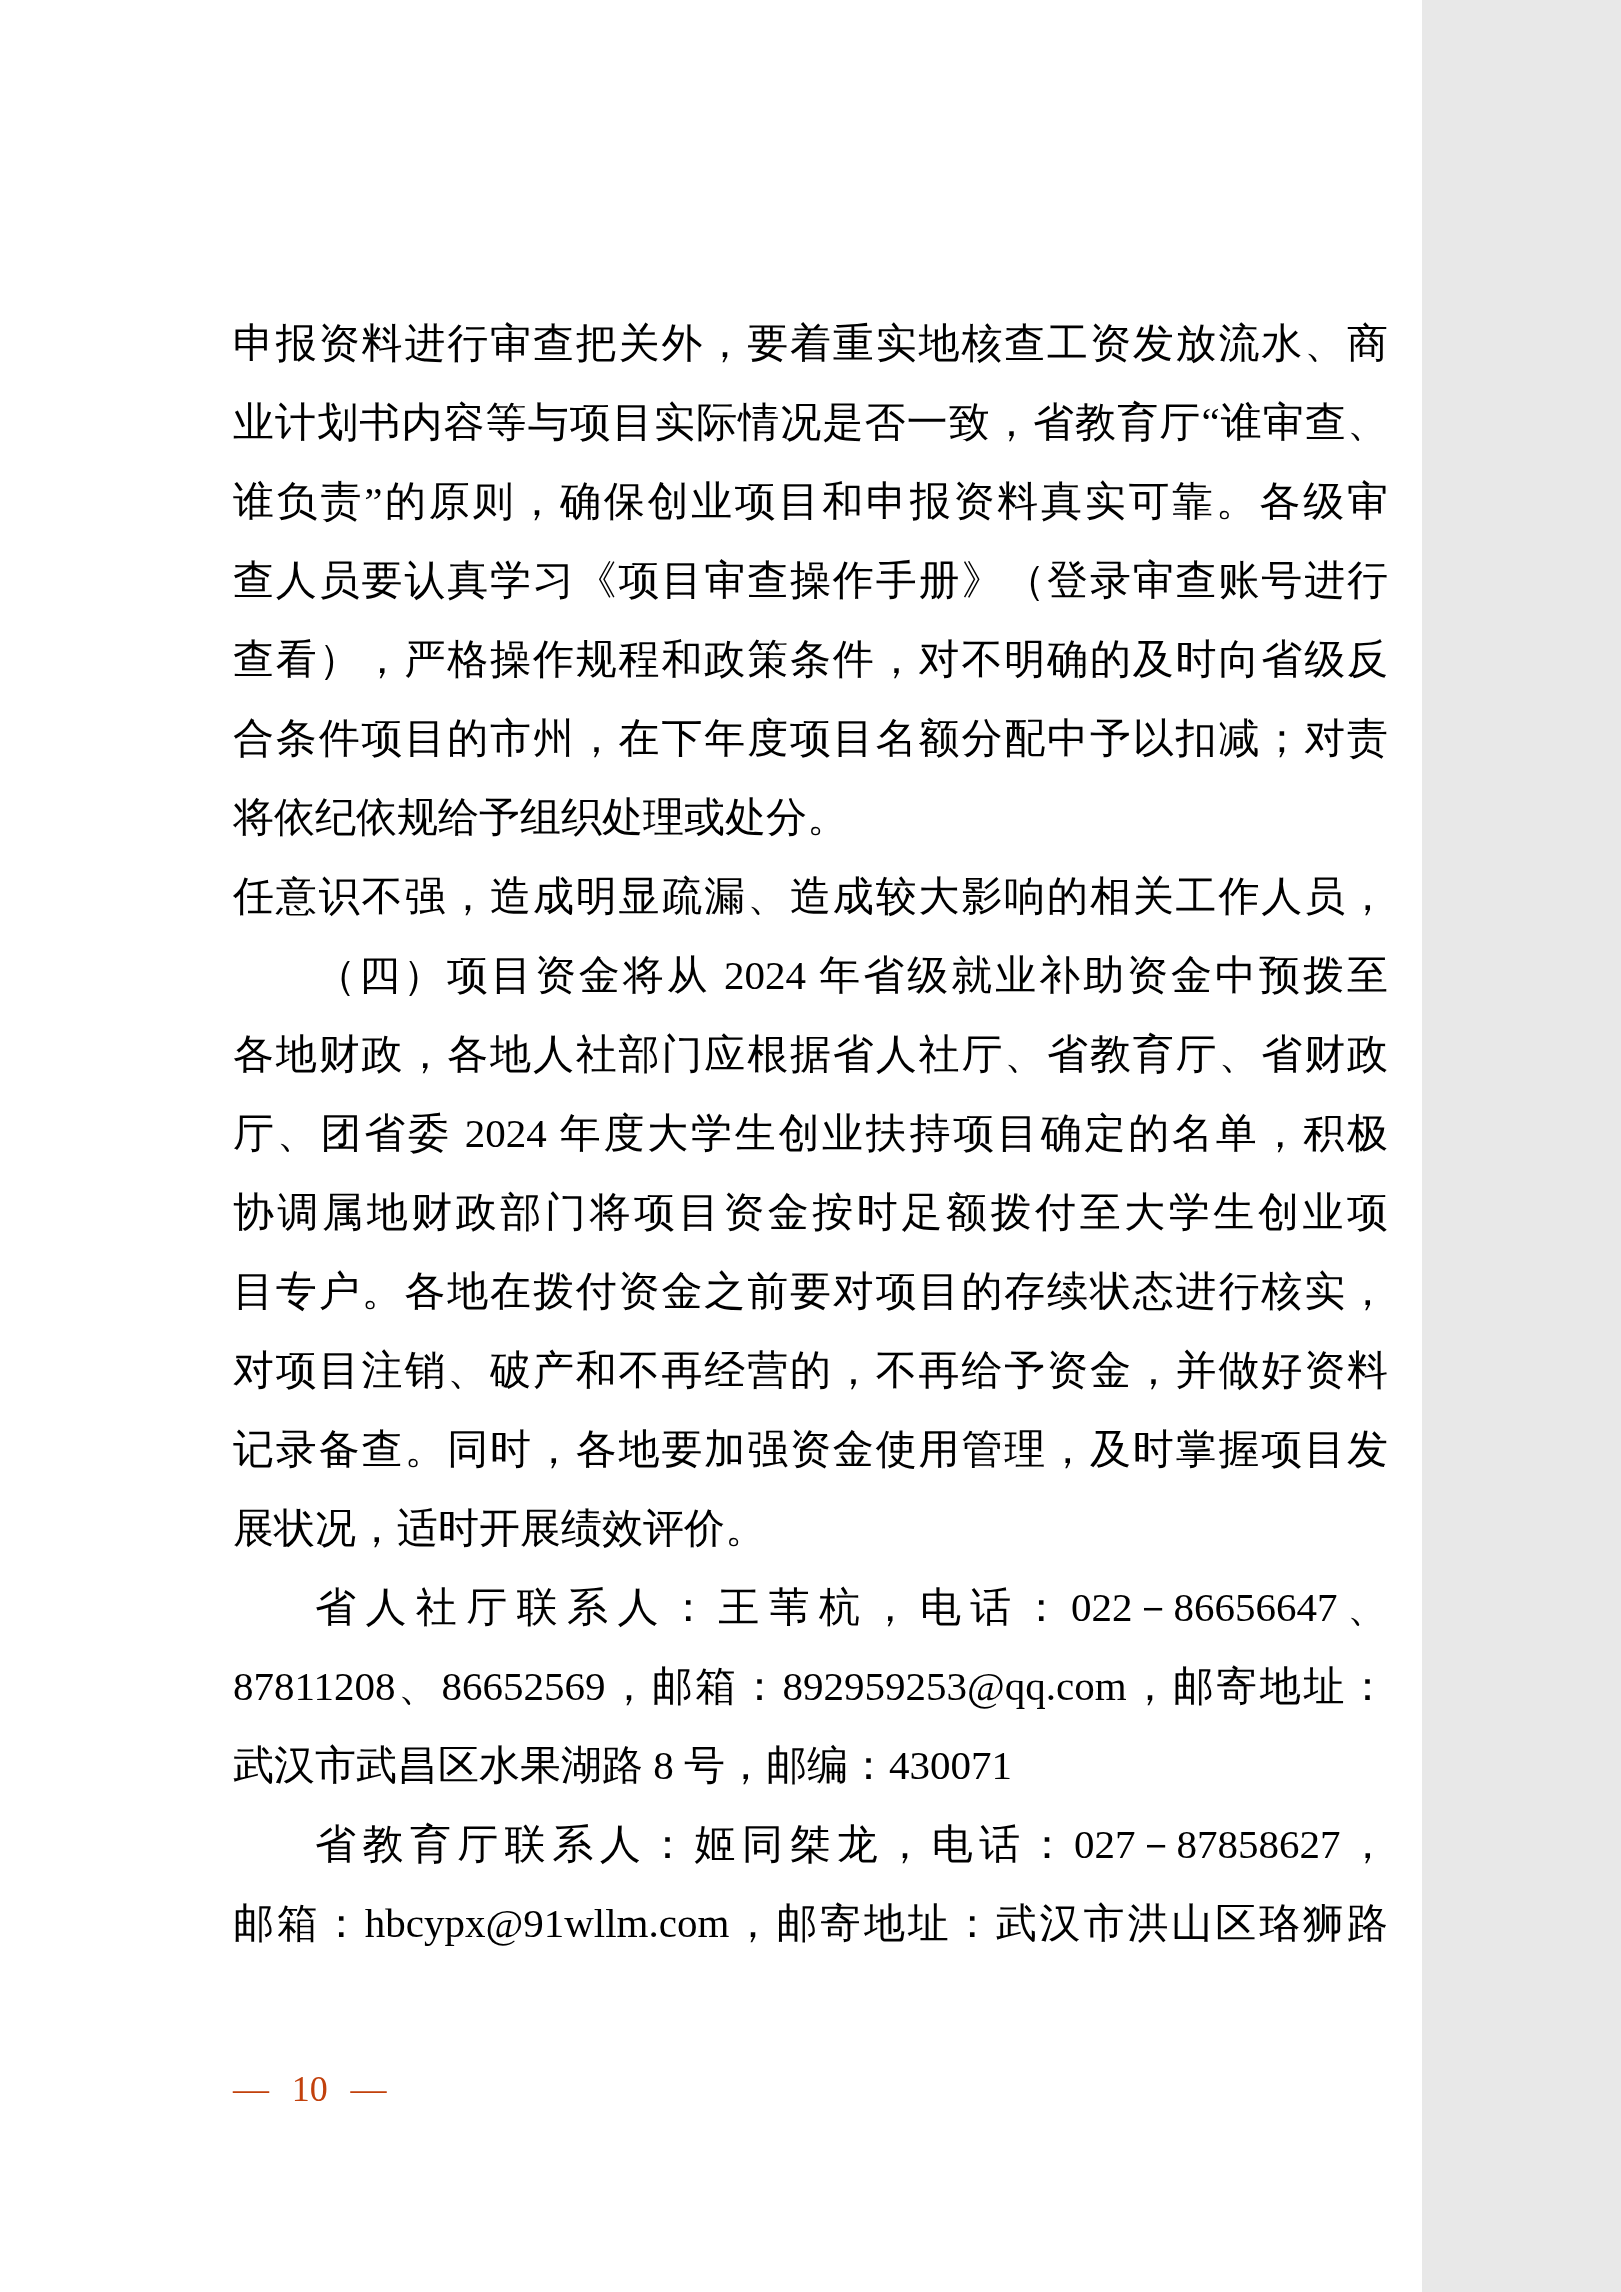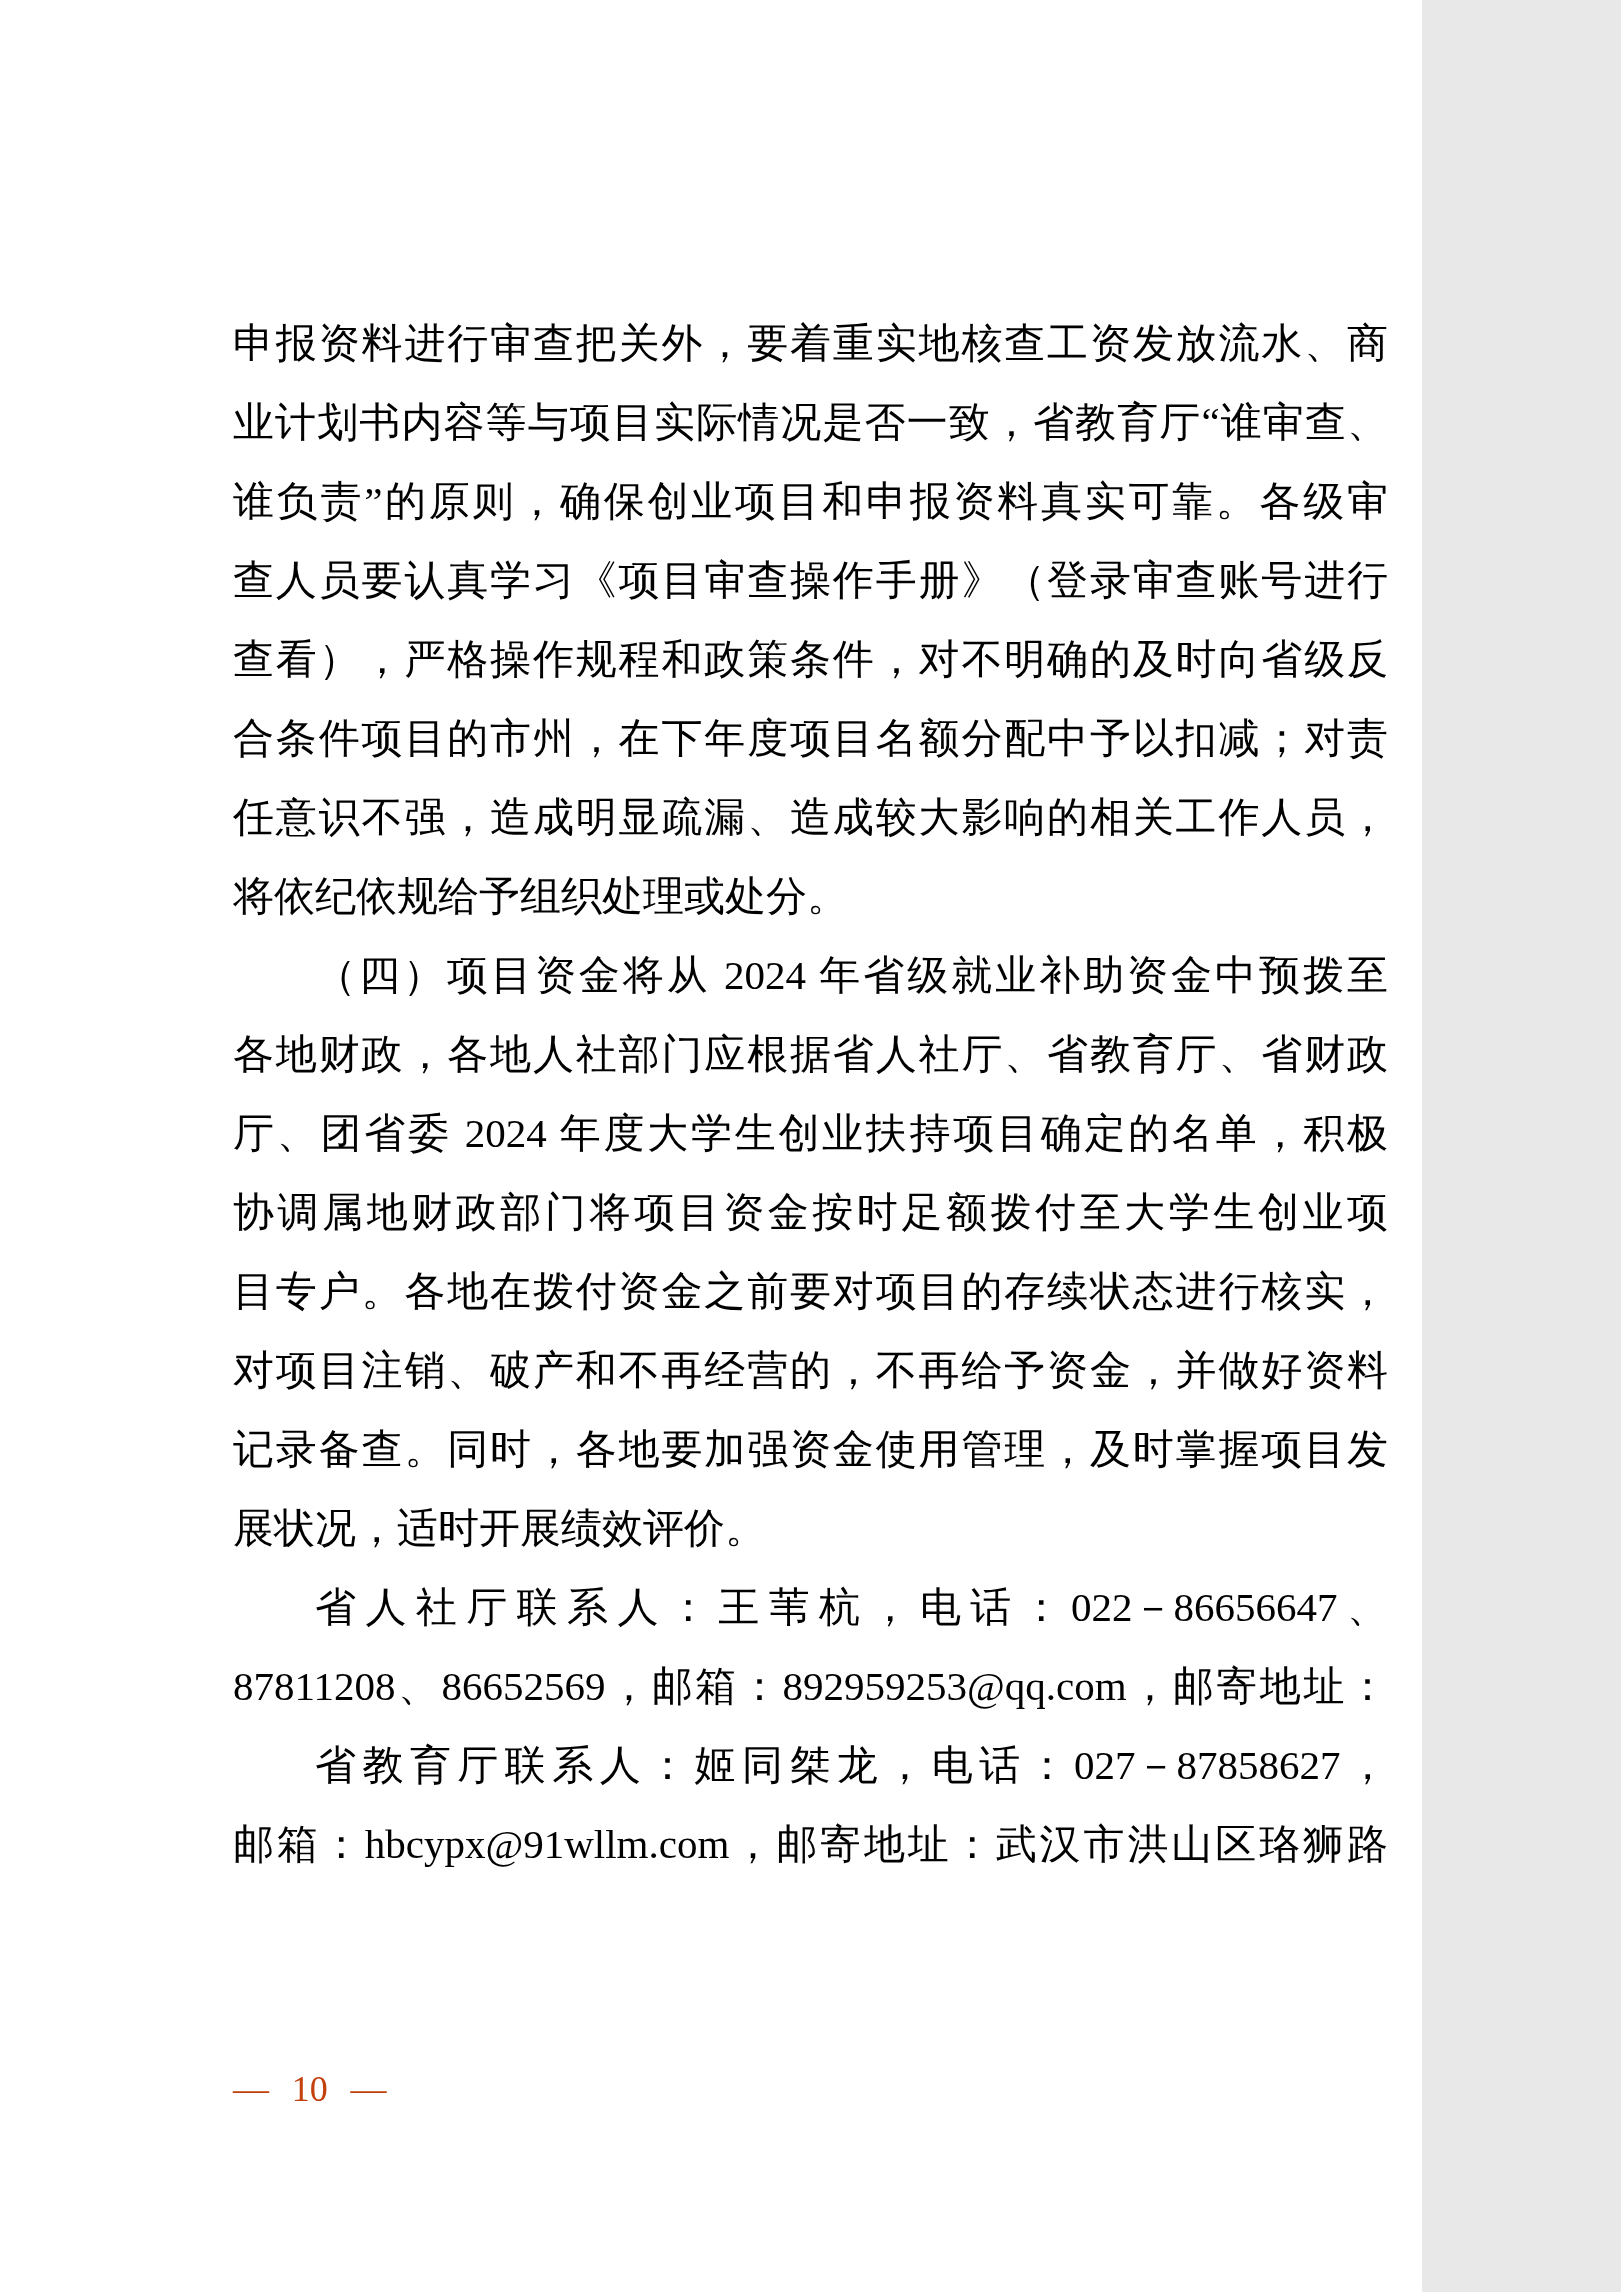--- a/index.html
+++ b/index.html
@@ -51,31 +51,32 @@
 <body>
 
 <div class="page">
   <div class="textblock">
     <div class="line j">申报资料进行审查把关外，要着重实地核查工资发放流水、商</div>
     <div class="line j">业计划书内容等与项目实际情况是否一致，省教育厅“谁审查、</div>
     <div class="line j">谁负责”的原则，确保创业项目和申报资料真实可靠。各级审</div>
     <div class="line j">查人员要认真学习《项目审查操作手册》（登录审查账号进行</div>
     <div class="line j">查看），严格操作规程和政策条件，对不明确的及时向省级反</div>
     <div class="line j">合条件项目的市州，在下年度项目名额分配中予以扣减；对责</div>
+    <div class="line end">将依纪依规给予组织处理或处分。</div>
     <div class="line j">任意识不强，造成明显疏漏、造成较大影响的相关工作人员，</div>
-    <div class="line end">将依纪依规给予组织处理或处分。</div>
     <div class="line j indent">（四）项目资金将从 2024 年省级就业补助资金中预拨至</div>
     <div class="line j">各地财政，各地人社部门应根据省人社厅、省教育厅、省财政</div>
     <div class="line j">厅、团省委 2024 年度大学生创业扶持项目确定的名单，积极</div>
     <div class="line j">协调属地财政部门将项目资金按时足额拨付至大学生创业项</div>
     <div class="line j">目专户。各地在拨付资金之前要对项目的存续状态进行核实，</div>
     <div class="line j">对项目注销、破产和不再经营的，不再给予资金，并做好资料</div>
     <div class="line j">记录备查。同时，各地要加强资金使用管理，及时掌握项目发</div>
     <div class="line end">展状况，适时开展绩效评价。</div>
     <div class="line j indent">省人社厅联系人：王苇杭，电话：022－86656647、</div>
     <div class="line j">87811208、86652569，邮箱：892959253@qq.com，邮寄地址：</div>
+    <div class="line end">武汉市武昌区水果湖路 8 号，邮编：430071</div>
     <div class="line j indent">省教育厅联系人：姬同桀龙，电话：027－87858627，</div>
     <div class="line j">邮箱：hbcypx@91wllm.com，邮寄地址：武汉市洪山区珞狮路</div>
   </div>
 
   <div class="footer">— 10 —</div>
 </div>
 
 
 </body></html>

